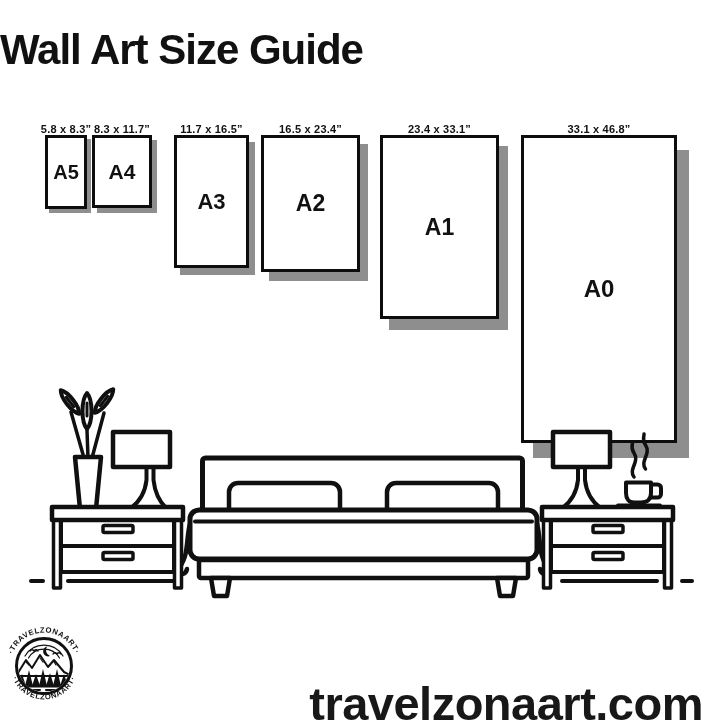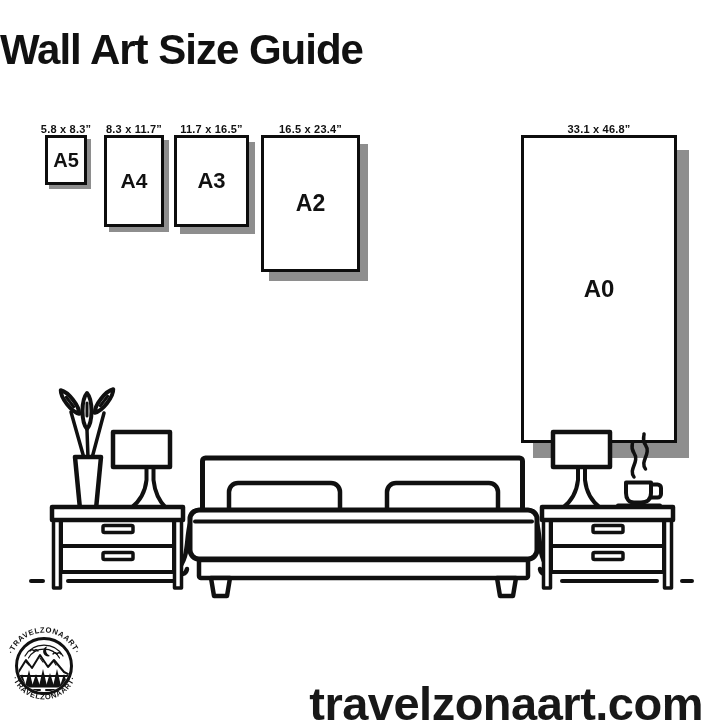--- a/index.html
+++ b/index.html
@@ -14,23 +14,23 @@
   .size-box{
     position:absolute;box-sizing:border-box;background:#ffffff;
     border:3px solid #0d0d0d;display:flex;align-items:center;justify-content:center;
     font-weight:bold;color:#111111;
   }
   .size-label{
     position:absolute;bottom:100%;left:50%;transform:translateX(-50%);
     margin-bottom:3px;white-space:nowrap;font-size:11px;font-weight:bold;
     letter-spacing:0.2px;color:#111111;
   }
-  .a5{left:45px;top:135px;width:42px;height:50px;box-shadow:4px 4px 0 #8e8e8e;font-size:20px;}
-  .a4{left:104px;top:135px;width:60px;height:92px;box-shadow:5px 5px 0 #8e8e8e;font-size:21px;}
-  .a3{left:174px;top:135px;width:75px;height:92px;box-shadow:6px 7px 0 #8e8e8e;font-size:22px;}
+  .a5{left:45px;top:135px;width:42px;height:74px;box-shadow:4px 4px 0 #8e8e8e;font-size:20px;}
+  .a4{left:92px;top:135px;width:60px;height:73px;box-shadow:5px 5px 0 #8e8e8e;font-size:21px;}
+  .a3{left:174px;top:135px;width:75px;height:133px;box-shadow:6px 7px 0 #8e8e8e;font-size:22px;}
   .a2{left:261px;top:135px;width:99px;height:137px;box-shadow:8px 9px 0 #8e8e8e;font-size:23px;}
   .a1{left:380px;top:135px;width:119px;height:184px;box-shadow:9px 11px 0 #8e8e8e;font-size:23px;}
   .a0{left:521px;top:135px;width:156px;height:308px;box-shadow:12px 15px 0 #8e8e8e;font-size:24px;text-align:right;}
   .illustration{position:absolute;left:0;top:0;width:720px;height:720px;}
   .logo{position:absolute;left:2px;top:624px;width:84px;height:84px;}
   .website{
     position:absolute;top:676px;right:17px;font-size:47px;font-weight:bold;
     letter-spacing:-0.5px;color:#181818;white-space:nowrap;
   }
 </style>
@@ -49,20 +49,24 @@
     <div class="size-label">8.3 x 11.7”</div>
     <span>A4</span>
   </div>
   <div class="size-box a3">
     <div class="size-label">11.7 x 16.5”</div>
     <span>A3</span>
   </div>
   <div class="size-box a2">
     <div class="size-label">16.5 x 23.4”</div>
     <span>A2</span>
+  </div>
+  <div class="size-box a1">
+    <div class="size-label">23.4 x 33.1”</div>
+    <span>A1</span>
   </div>
   <div class="size-box a0">
     <div class="size-label">33.1 x 46.8”</div>
     <span>A0</span>
   </div>
 
   <svg class="illustration" viewBox="0 0 720 720" fill="none" stroke="#101010" stroke-linecap="round" stroke-linejoin="round">
 
     <defs>
       <g id="nightstand">

